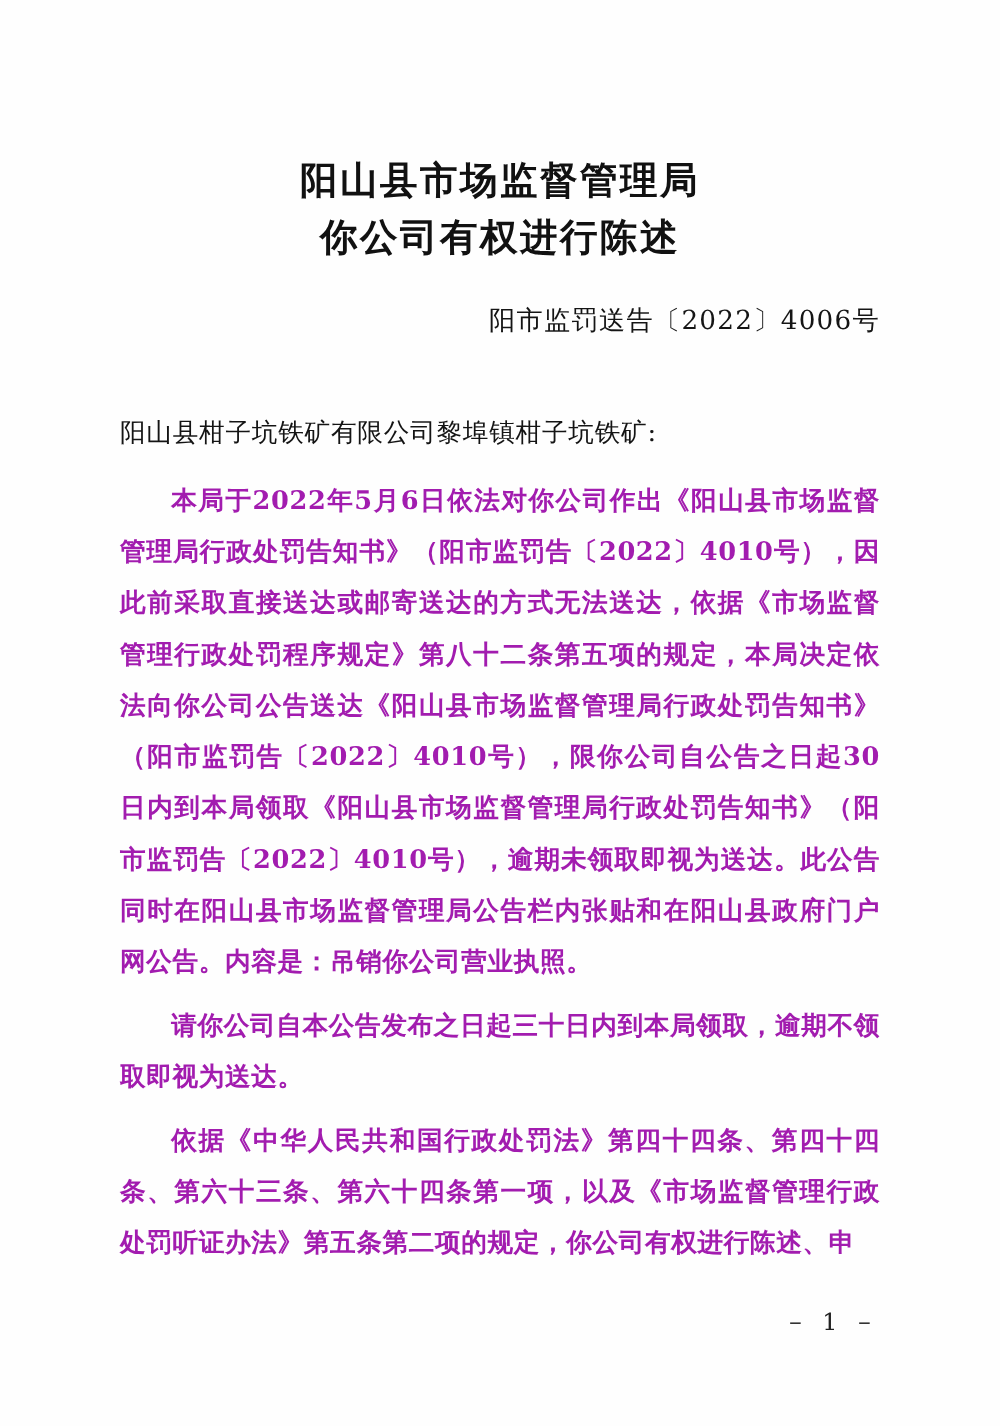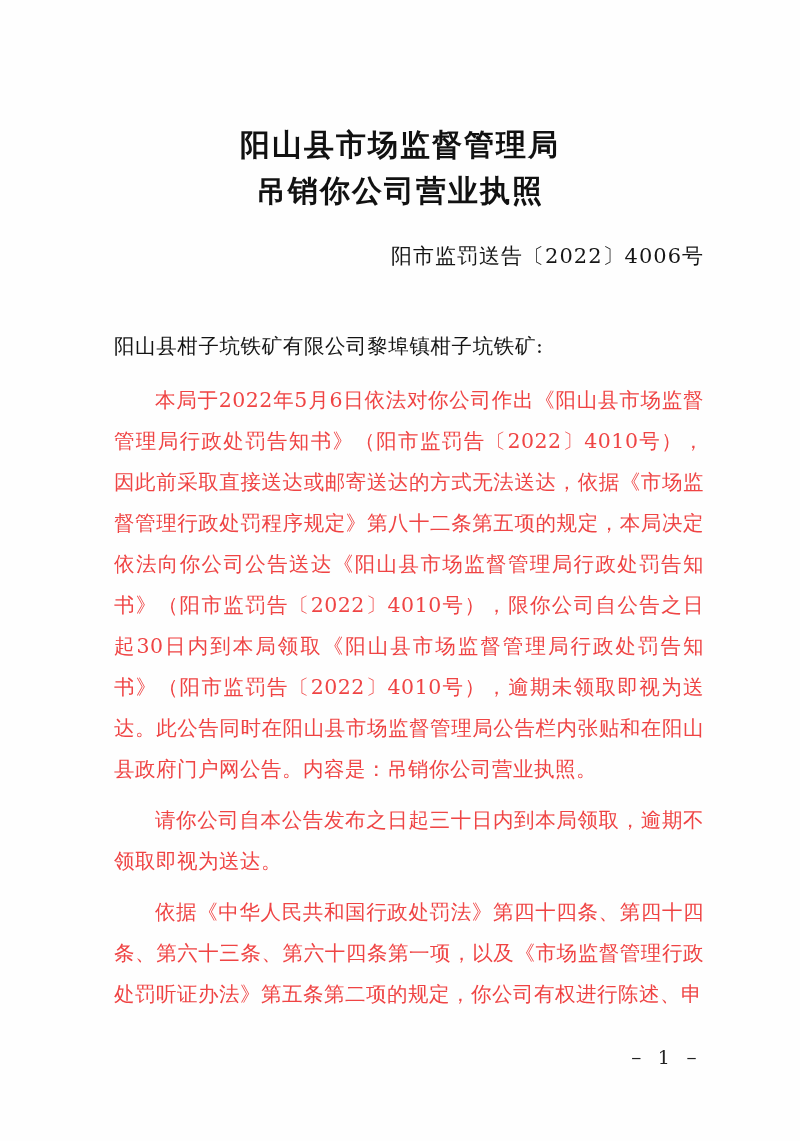--- a/index.html
+++ b/index.html
@@ -38,37 +38,37 @@
   .doc-number {
     text-align: right;
     margin-top: 28px;
     font-size: 21px;
     letter-spacing: 1px;
     color: #151515;
     font-family: "DejaVu Serif", "Liberation Serif", serif;
   }
   .body-block {
     margin-top: 56px;
-    margin-left: 18px;
   }
   .salutation {
     font-size: 20.5px;
     line-height: 40px;
     letter-spacing: 0.6px;
     color: #141414;
   }
   .para {
     font-size: 20.5px;
     line-height: 41px;
     letter-spacing: 0.5px;
     text-indent: 41px;
     text-align: justify;
     text-justify: inter-ideograph;
-    color: #ef4444;
+    color: #a21caf;
     margin-top: 10px;
+    font-weight: bold;
   }
   .para.first {
     margin-top: 14px;
   }
   .footer {
     position: absolute;
     left: 0;
     right: 0;
     bottom: 70px;
     text-align: right;
@@ -78,21 +78,21 @@
     color: #222;
   }
 </style>
 </head>
 <body>
 
 <div class="page">
 
   <div class="title-block">
     <div class="title-line">阳山县市场监督管理局</div>
-    <div class="title-line">吊销你公司营业执照</div>
+    <div class="title-line">你公司有权进行陈述</div>
   </div>
 
   <div class="doc-number">阳市监罚送告〔2022〕4006号</div>
 
   <div class="body-block">
     <div class="salutation">阳山县柑子坑铁矿有限公司黎埠镇柑子坑铁矿:</div>
     <div class="para first">本局于2022年5月6日依法对你公司作出《阳山县市场监督管理局行政处罚告知书》（阳市监罚告〔2022〕4010号），因此前采取直接送达或邮寄送达的方式无法送达，依据《市场监督管理行政处罚程序规定》第八十二条第五项的规定，本局决定依法向你公司公告送达《阳山县市场监督管理局行政处罚告知书》（阳市监罚告〔2022〕4010号），限你公司自公告之日起30日内到本局领取《阳山县市场监督管理局行政处罚告知书》（阳市监罚告〔2022〕4010号），逾期未领取即视为送达。此公告同时在阳山县市场监督管理局公告栏内张贴和在阳山县政府门户网公告。内容是：吊销你公司营业执照。</div>
     <div class="para">请你公司自本公告发布之日起三十日内到本局领取，逾期不领取即视为送达。</div>
     <div class="para">依据《中华人民共和国行政处罚法》第四十四条、第四十四条、第六十三条、第六十四条第一项，以及《市场监督管理行政处罚听证办法》第五条第二项的规定，你公司有权进行陈述、申</div>
   </div>

